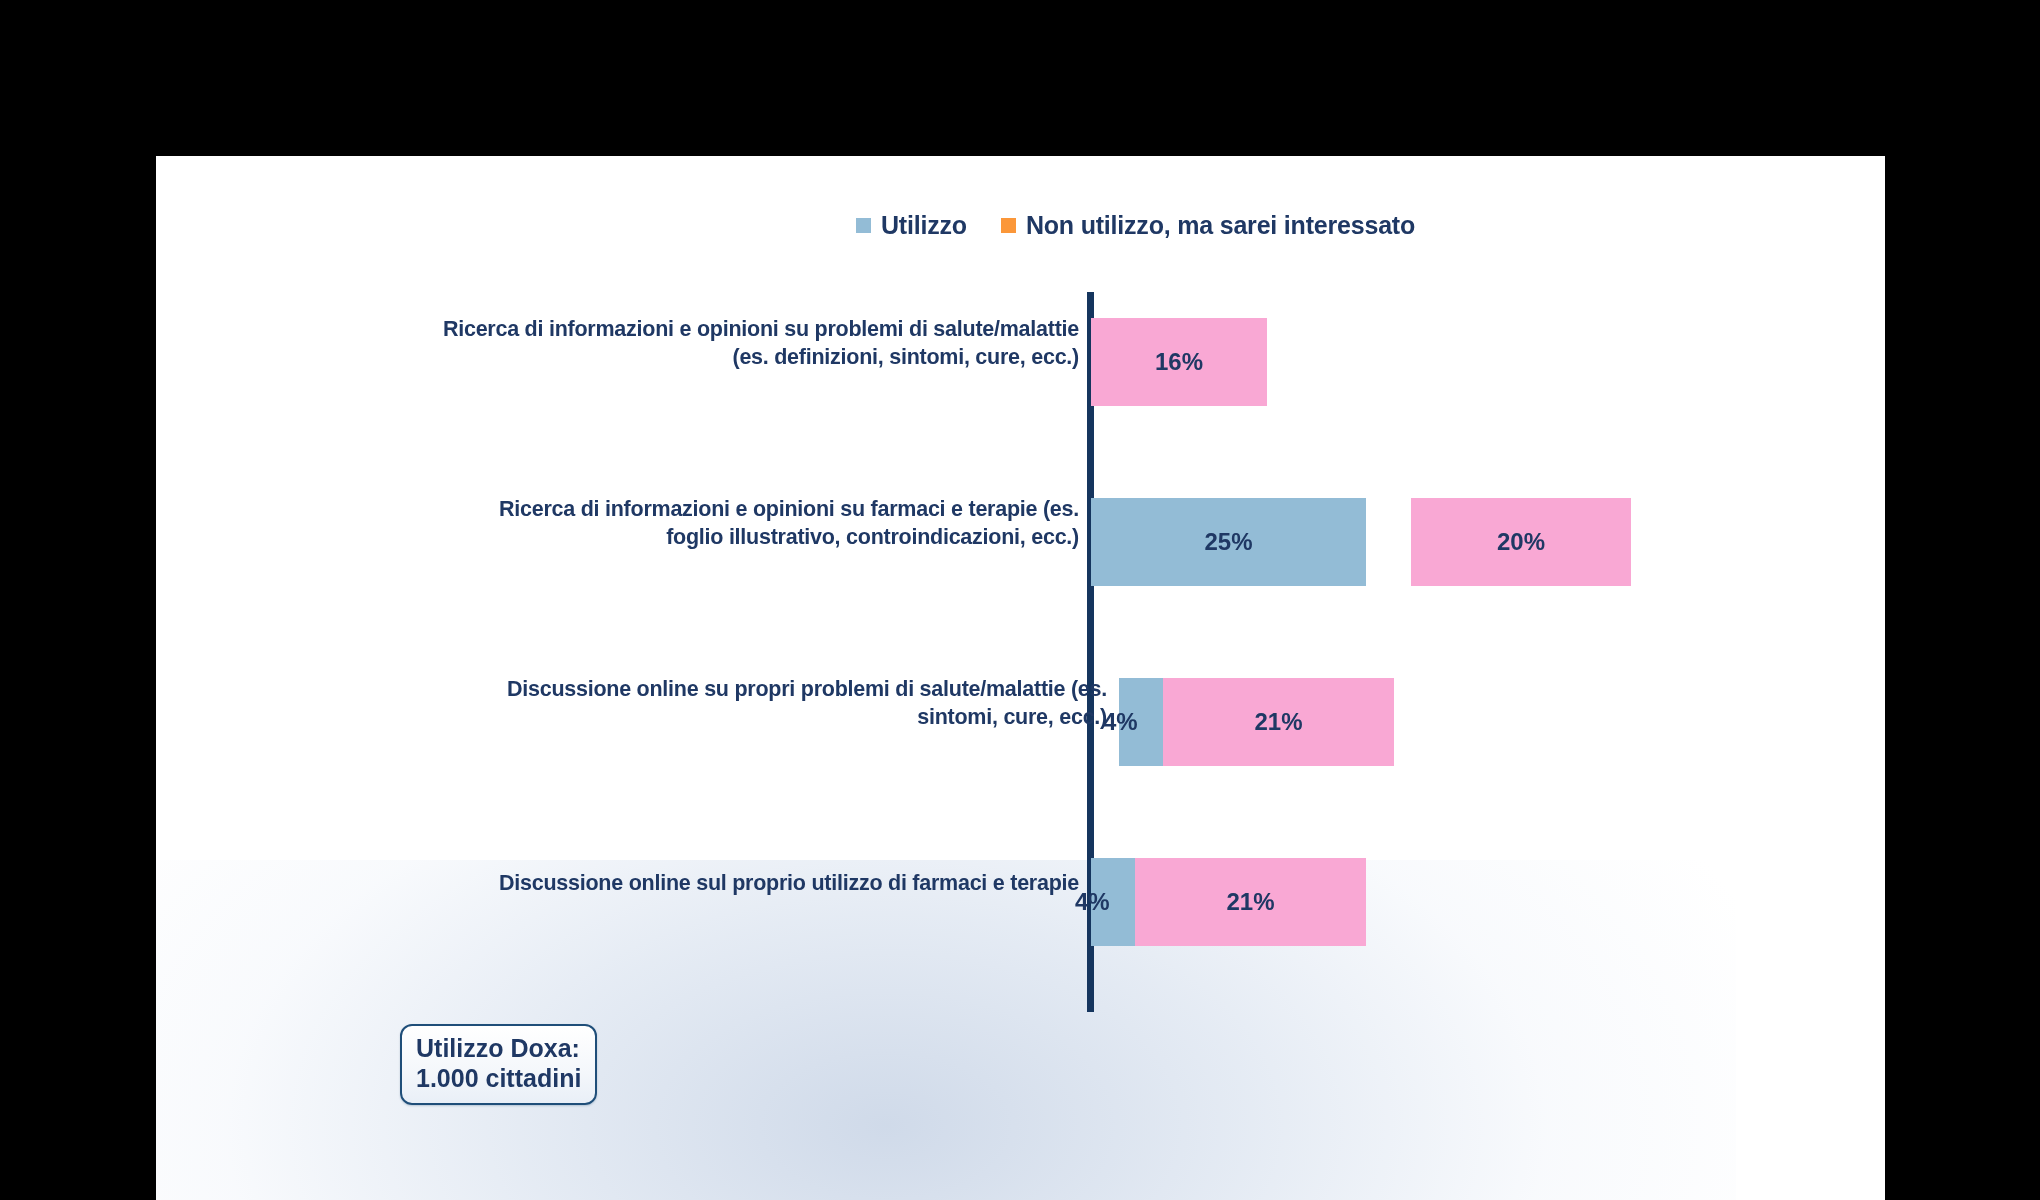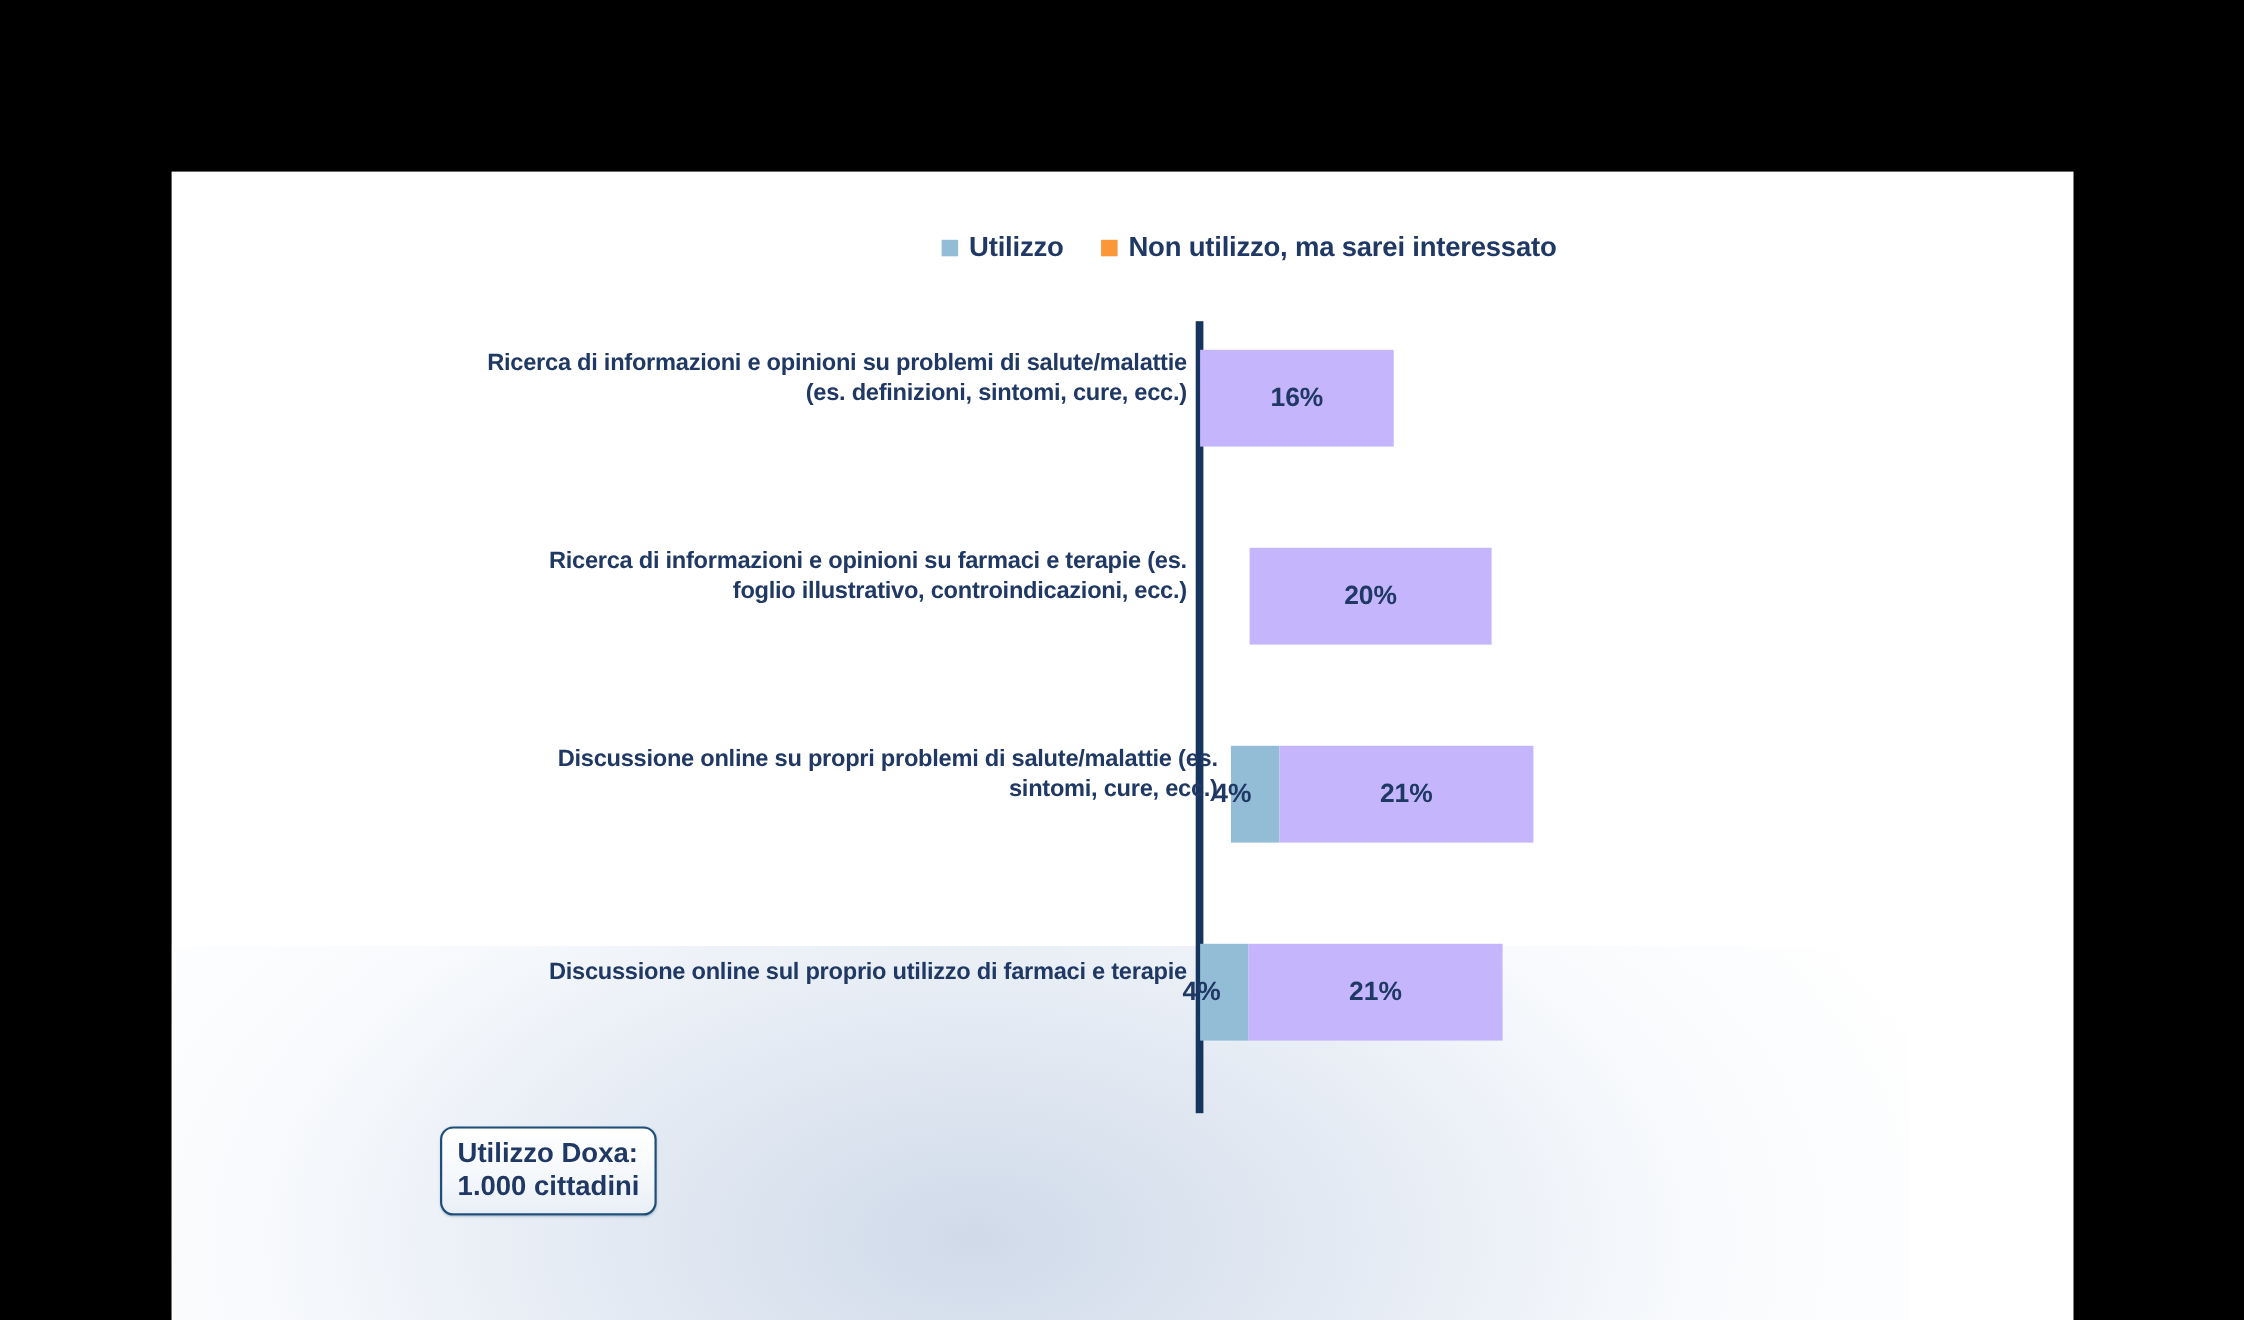--- a/index.html
+++ b/index.html
@@ -132,21 +132,21 @@
 
   .bar-seg {
     height: 88px;
     display: flex;
     align-items: center;
     justify-content: center;
     box-sizing: border-box;
     overflow: visible;
   }
   .bar-seg.blue  { background: #93bcd6; }
-  .bar-seg.orange{ background: #c4b5fd; }
+  .bar-seg.orange{ background: #f9a8d4; }
 
   .bar-value {
     font-size: 24px;
     font-weight: bold;
     color: #1f3864;
     white-space: nowrap;
   }
 
   
   .bar-seg.narrow {
@@ -206,20 +206,23 @@
           <div class="bars">
             <div class="bar-seg orange" style="width:176px;">
               <span class="bar-value">16%</span>
             </div>
           </div>
         </div>
 
         <div class="bar-row" style="top:180px;">
           <div class="cat-label" style="top:24px;">Ricerca di informazioni e opinioni su farmaci e terapie (es. foglio illustrativo, controindicazioni, ecc.)</div>
           <div class="bars">
+            <div class="bar-seg blue" style="width:275px;">
+              <span class="bar-value">25%</span>
+            </div>
             <div class="bar-seg orange" style="width:220px;margin-left:45px;">
               <span class="bar-value">20%</span>
             </div>
           </div>
         </div>
 
         <div class="bar-row" style="top:360px;margin-left:28px;">
           <div class="cat-label" style="top:24px;">Discussione online su propri problemi di salute/malattie (es. sintomi, cure, ecc.)</div>
           <div class="bars">
             <div class="bar-seg blue narrow" style="width:44px;">

